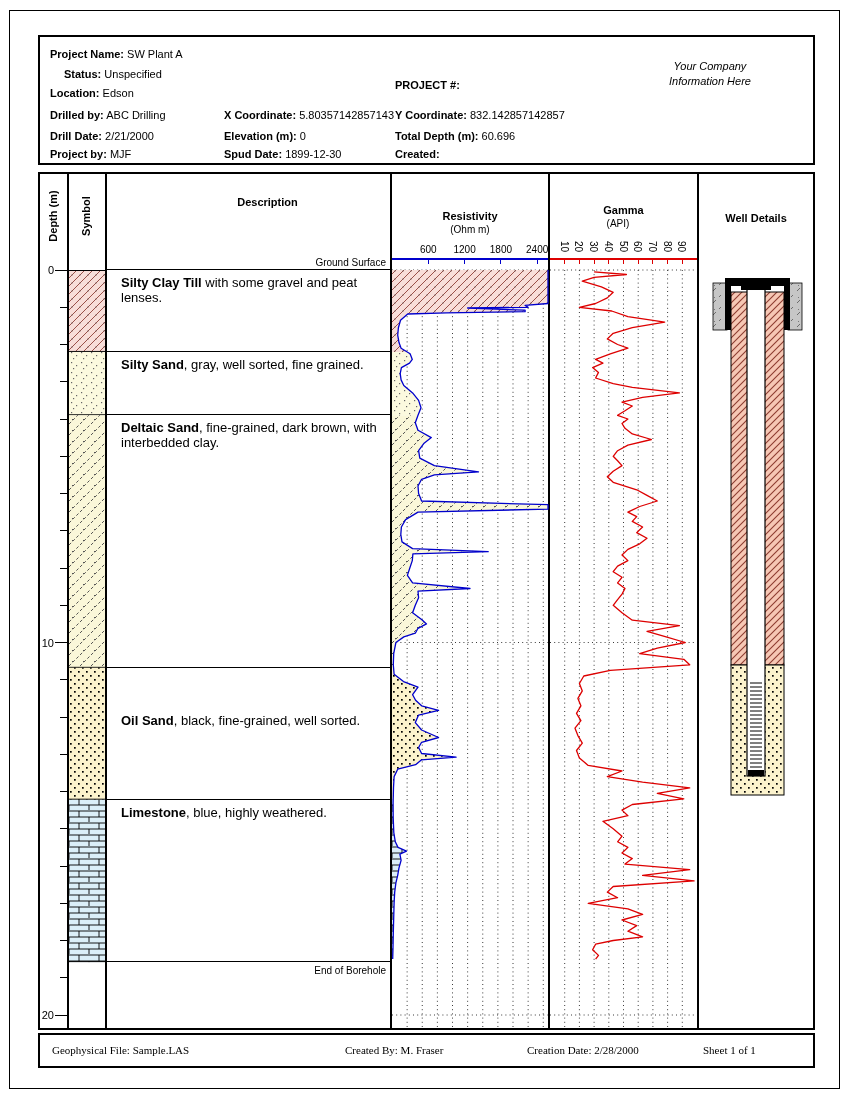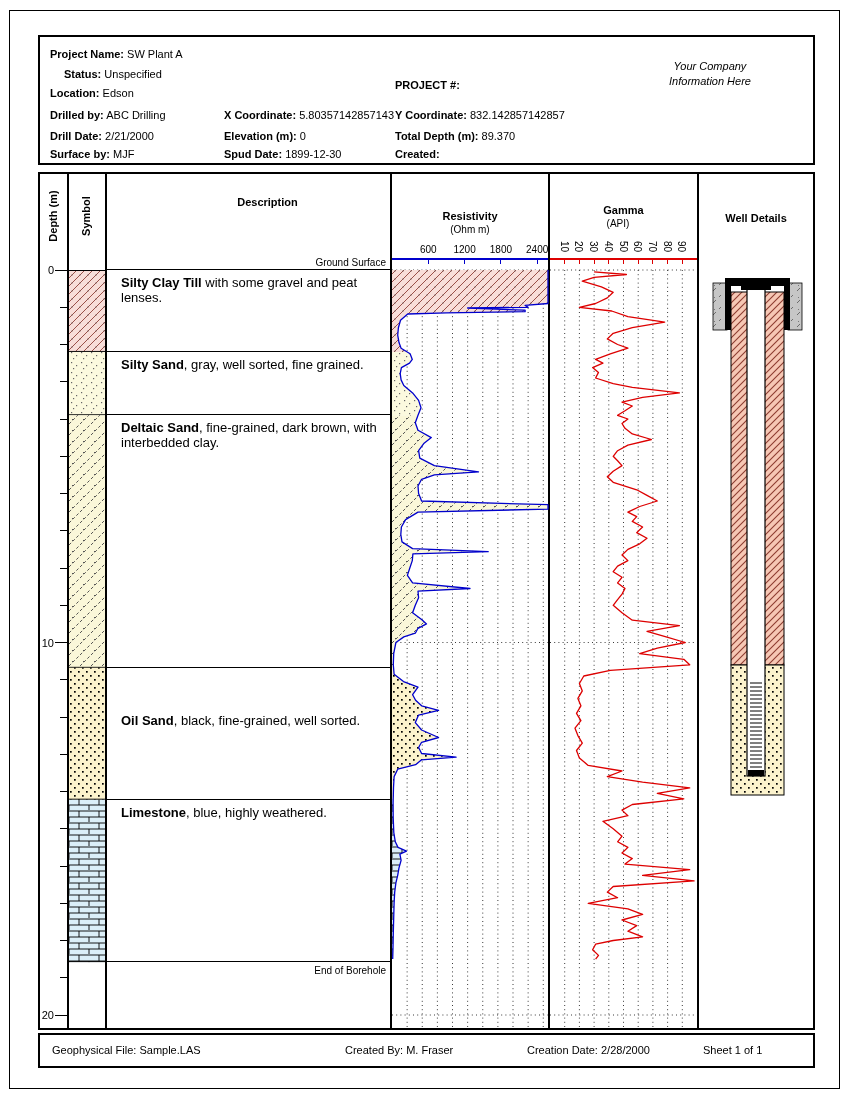--- a/index.html
+++ b/index.html
@@ -17,21 +17,21 @@
   .coltitle{position:absolute;font-size:11px;font-weight:bold;text-align:center;}
   .colunit{position:absolute;font-size:10px;text-align:center;}
   .vlabel{position:absolute;font-size:11px;font-weight:bold;text-align:center;transform:rotate(-90deg);}
   .divider{position:absolute;top:0;width:2px;height:854px;background:#000;}
   .tick-label{position:absolute;font-size:10px;text-align:center;}
   .gtick-label{position:absolute;font-size:10px;writing-mode:vertical-rl;line-height:10px;}
   .depth-num{position:absolute;font-size:11px;text-align:right;width:14px;}
   .surface-note{position:absolute;font-size:10px;text-align:right;}
   .desc-entry{position:absolute;font-size:13px;line-height:15px;}
   .desc-entry b{font-weight:bold;}
-  .footer-item{position:absolute;top:9px;font-size:11px;white-space:nowrap;}
+  .footer-item{position:absolute;top:9px;font-size:11px;white-space:nowrap;font-family:Liberation Serif, serif;}
   svg{position:absolute;overflow:visible;}
 </style>
 </head>
 <body>
 
 <svg width="0" height="0" style="position:absolute">
   <defs>
     <pattern id="p-till" width="8" height="8" patternUnits="userSpaceOnUse">
       <rect width="8" height="8" fill="#f8ded9"></rect>
       <path d="M-2,2 L2,-2 M0,8 L8,0 M6,10 L10,6" stroke="#9a5048" stroke-width="1" fill="none"></path>
@@ -72,31 +72,31 @@
 
 <div class="page">
   <div class="outer-border"></div>
 
   <div class="box" id="header-box">
     <div class="hf" style="left:10px;top:11px"><b>Project Name:</b> <span>SW Plant A</span></div>
     <div class="hf" style="left:24px;top:31px"><b>Status:</b> <span>Unspecified</span></div>
     <div class="hf" style="left:10px;top:50px"><b>Location:</b> <span>Edson</span></div>
     <div class="hf" style="left:10px;top:72px"><b>Drilled by:</b> <span>ABC Drilling</span></div>
     <div class="hf" style="left:10px;top:93px"><b>Drill Date:</b> <span>2/21/2000</span></div>
-    <div class="hf" style="left:10px;top:111px"><b>Surface by:</b> <span>MJF</span></div>
+    <div class="hf" style="left:10px;top:111px"><b>Project by:</b> <span>MJF</span></div>
 
     <div class="hf" style="left:184px;top:72px"><b>X Coordinate:</b> <span>5.80357142857143</span></div>
     <div class="hf" style="left:184px;top:93px"><b>Elevation (m):</b> <span>0</span></div>
     <div class="hf" style="left:184px;top:111px"><b>Spud Date:</b> <span>1899-12-30</span></div>
 
     <div class="company" style="left:565px;top:22px;width:210px"><span>Your Company</span><br><span>Information Here</span></div>
 
     <div class="hf" style="left:355px;top:42px"><b>PROJECT #:</b> <span></span></div>
     <div class="hf" style="left:355px;top:72px"><b>Y Coordinate:</b> <span>832.142857142857</span></div>
-    <div class="hf" style="left:355px;top:93px"><b>Total Depth (m):</b> <span>89.370</span></div>
+    <div class="hf" style="left:355px;top:93px"><b>Total Depth (m):</b> <span>60.696</span></div>
     <div class="hf" style="left:355px;top:111px"><b>Created:</b> <span></span></div>
   </div>
 
   <div class="box" id="log-box">
 
     <div class="divider" style="left:27px"></div>
     <div class="divider" style="left:65px"></div>
     <div class="divider" style="left:350px"></div>
     <div class="divider" style="left:508px"></div>
     <div class="divider" style="left:657px"></div>

